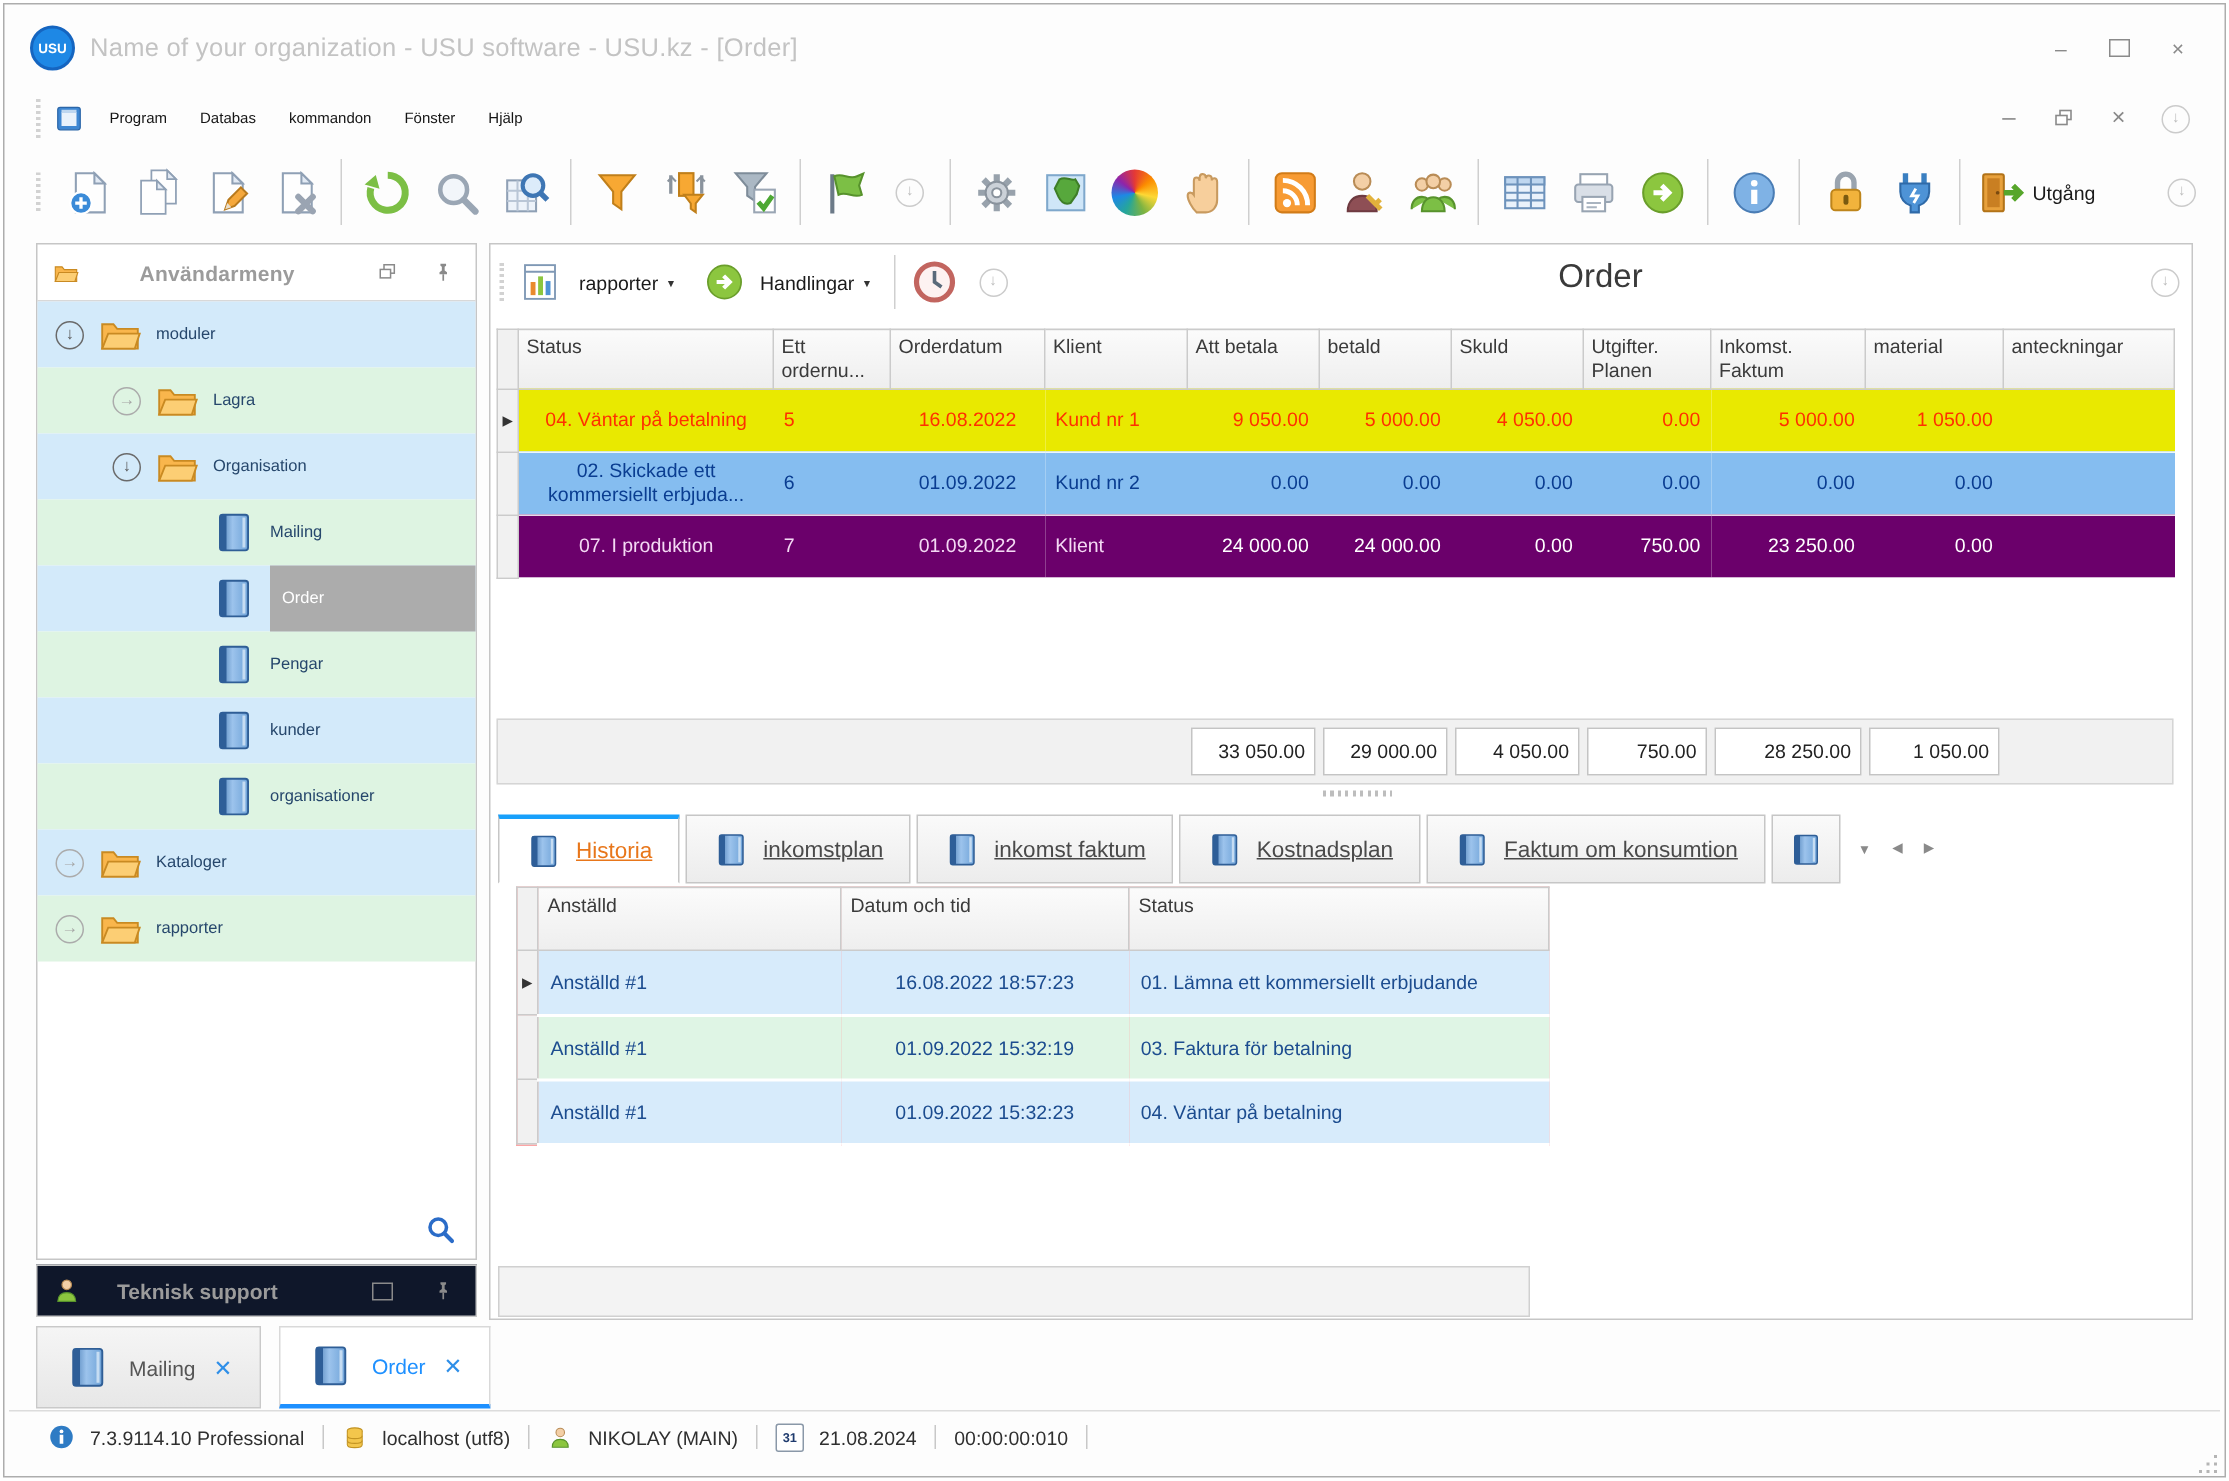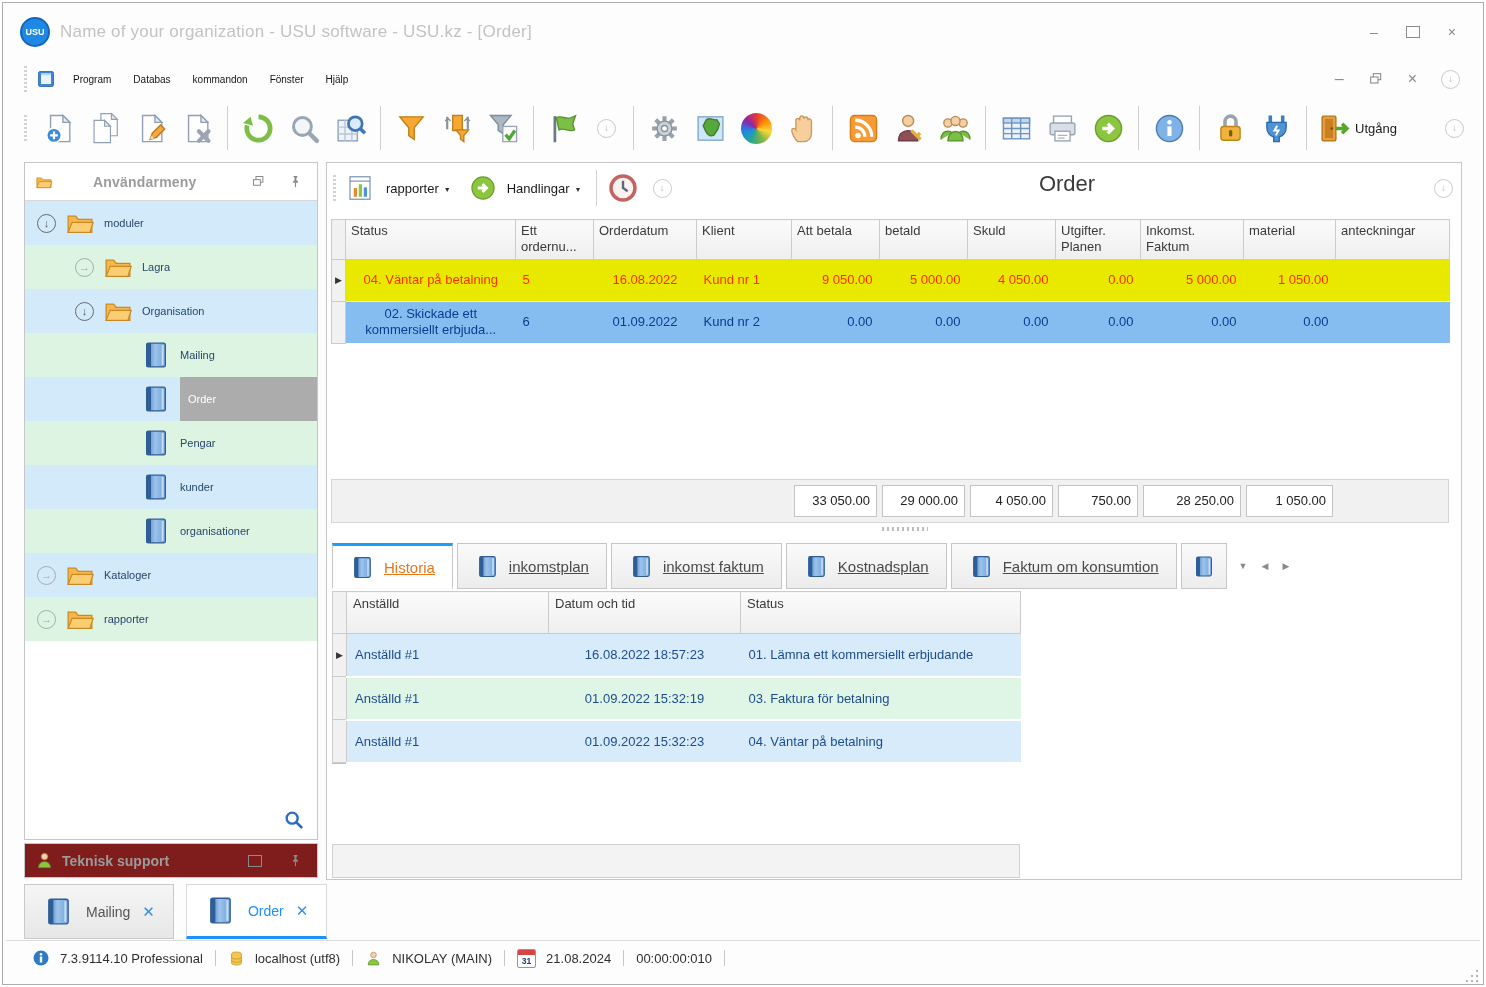--- a/index.html
+++ b/index.html
@@ -44,22 +44,22 @@
   .tb{background:#D3EAFA;} .tg{background:#DEF4E2;}
   .exp{width:19px;height:19px;border-radius:50%;text-align:center;font-size:11px;line-height:17px;flex:none;margin-right:9px;}
   .exp.open{border:1.5px solid #6A6A6A;color:#555;box-sizing:border-box;}
   .exp.closed{border:1.5px solid #ABABAB;color:#A5A5A5;box-sizing:border-box;}
   .expsp{width:28px;flex:none;}
   svg.ti{width:30px;height:30px;flex:none;margin-right:9px;}
   .tlabel{font-size:11px;color:#26476C;}
   .tlabel.sel{background:#ACACAC;color:#fff;flex:1;height:100%;display:flex;align-items:center;padding-left:8px;}
   .sb-fill{flex:1;position:relative;}
   .sb-search{position:absolute;right:12px;bottom:8px;}
-  .support{position:absolute;left:24px;top:843px;width:294px;height:35px;border:1px solid #C6C6C6;background:#7f1d1d;
-           box-sizing:border-box;display:flex;align-items:center;padding:0 10px;}
+  .support{position:absolute;left:24px;top:843px;width:294px;height:35px;border:1px solid #C6C6C6;background:#0f172a;
+           box-sizing:border-box;display:flex;align-items:center;padding:0 10px;gap:16px;}
   .support .cap{font-size:14px;font-weight:bold;color:#9B9B9B;margin-left:8px;}
   .support .sp{margin-left:auto;display:flex;gap:26px;margin-right:4px;align-items:center;}
 
   .main{position:absolute;left:326px;top:162px;width:1136px;height:718px;border:1px solid #C6C6C6;background:#fff;box-sizing:border-box;}
   .ptoolbar{position:absolute;left:0;top:0;right:0;height:50px;display:flex;align-items:center;}
   .ptoolbar .lbl{font-size:13px;color:#1A1A1A;margin:0 3px;}
   .caret{font-size:7px;color:#333;margin:2px 4px 0 2px;}
   .ptitle{position:absolute;left:610px;top:8px;width:260px;text-align:center;font-size:22px;color:#3A3A3A;}
   .pcrc-r{position:absolute;right:8px;top:16px;}
 
@@ -85,21 +85,21 @@
   .tabstrip{position:absolute;left:5px;top:375px;right:0;height:51px;display:flex;align-items:flex-end;}
   .btab{height:46px;display:flex;align-items:center;gap:9px;padding:0 17px;border:1px solid #C6C6C6;
         background:linear-gradient(#FAFAFA,#ECECEC);font-size:15px;color:#4A4A4A;margin-right:4px;box-sizing:border-box;text-decoration:underline;}
   .btab svg{width:25px;height:25px;}
   .btab.active{background:#fff;border-top:3px solid #18A0FB;border-bottom:1px solid #fff;color:#E8761A;}
   .btab.partial{width:46px;overflow:hidden;padding:0 10px;}
   .tabctl{margin-left:8px;display:flex;gap:14px;align-items:center;color:#8A8A8A;font-size:9px;margin-bottom:18px;}
 
   
   .hwrap{position:absolute;left:5px;top:428px;}
-  .hgrid{border-collapse:collapse;table-layout:fixed;background:#fca5a5;}
+  .hgrid{border-collapse:collapse;table-layout:fixed;background:#fca5a5;margin-left:12px;}
   .hgrid th{border:1px solid #CBCBCB;background:linear-gradient(#FBFBFB,#EEEEEE);font-weight:400;text-align:left;
             vertical-align:top;padding:4px 6px;font-size:13px;color:#3A3A3A;height:42px;box-sizing:border-box;}
   .hgrid td{font-size:13px;padding:2px 8px;height:43px;box-sizing:border-box;color:#1C4C8F;border-bottom:2px solid #fff;}
   .hgrid .ind{background:#F1F1F1;border:1px solid #CBCBCB;padding:0;text-align:center;font-size:9px;color:#333;}
   .hb td{background:#D7EBFB;} .hg td{background:#DFF5E5;}
   .hb td.ind,.hg td.ind{background:#F1F1F1;}
   .hfoot{position:absolute;left:5px;top:681px;width:688px;height:34px;background:#F3F3F3;border:1px solid #D0D0D0;box-sizing:border-box;}
   .hpad{padding-left:32px;}
 
   
@@ -109,21 +109,21 @@
   .dtab .x{font-size:15px;font-weight:bold;color:#2F8FE8;}
   .dtab.inactive{background:linear-gradient(#F5F5F5,#E7E7E7);border:1px solid #C9C9C9;color:#555;}
   .dtab.active{background:#fff;border:1px solid #D9D9D9;border-bottom:3px solid #1E90FF;color:#1E90FF;}
 
   
   .statusbar{position:absolute;left:6px;right:6px;top:940px;height:34px;border-top:1px solid #DCDCDC;
              display:flex;align-items:center;font-size:13px;color:#2F2F2F;}
   .statusbar .seg{display:flex;align-items:center;gap:10px;margin:0 12px;}
   .vline{width:1px;height:16px;background:#C8C8C8;}
   .cal{width:19px;height:19px;border:1px solid #8A98A8;border-radius:2px;background:#fff;box-sizing:border-box;
-       display:flex;flex-direction:column;overflow:hidden;}
+       display:flex;overflow:hidden;}
   .cal .top{height:5px;background:#D64541;}
   .cal .day{flex:1;font-size:8.5px;color:#1F3B6E;display:flex;align-items:center;justify-content:center;font-weight:bold;}
   .rgrip{position:absolute;right:8px;bottom:5px;width:14px;height:14px;}
   .rgrip i{position:absolute;width:2.5px;height:2.5px;background:#B5B5B5;}
 </style>
 </head>
 <body>
 
 <svg width="0" height="0" style="position:absolute">
   <defs>
@@ -587,20 +587,34 @@
           <td class="c">01.09.2022</td>
           <td class="l">Kund nr 2</td>
           <td class="r">0.00</td>
           <td class="r">0.00</td>
           <td class="r">0.00</td>
           <td class="r">0.00</td>
           <td class="r">0.00</td>
           <td class="r">0.00</td>
           <td class="l"></td>
         </tr>
+        <tr class="rc-purple">
+          <td class="ind"></td>
+          <td class="c">07. I produktion</td>
+          <td class="l">7</td>
+          <td class="c">01.09.2022</td>
+          <td class="l">Klient</td>
+          <td class="r">24 000.00</td>
+          <td class="r">24 000.00</td>
+          <td class="r">0.00</td>
+          <td class="r">750.00</td>
+          <td class="r">23 250.00</td>
+          <td class="r">0.00</td>
+          <td class="l"></td>
+        </tr>
       </tbody>
     </table>
 
   <div class="totals" id="totals">
       <div class="tbox" style="left: 462px; width: 83px;">33 050.00</div>
       <div class="tbox" style="left: 550px; width: 83px;">29 000.00</div>
       <div class="tbox" style="left: 638px; width: 83px;">4 050.00</div>
       <div class="tbox" style="left: 726px; width: 80px;">750.00</div>
       <div class="tbox" style="left: 811px; width: 98px;">28 250.00</div>
       <div class="tbox" style="left: 914px; width: 87px;">1 050.00</div>

